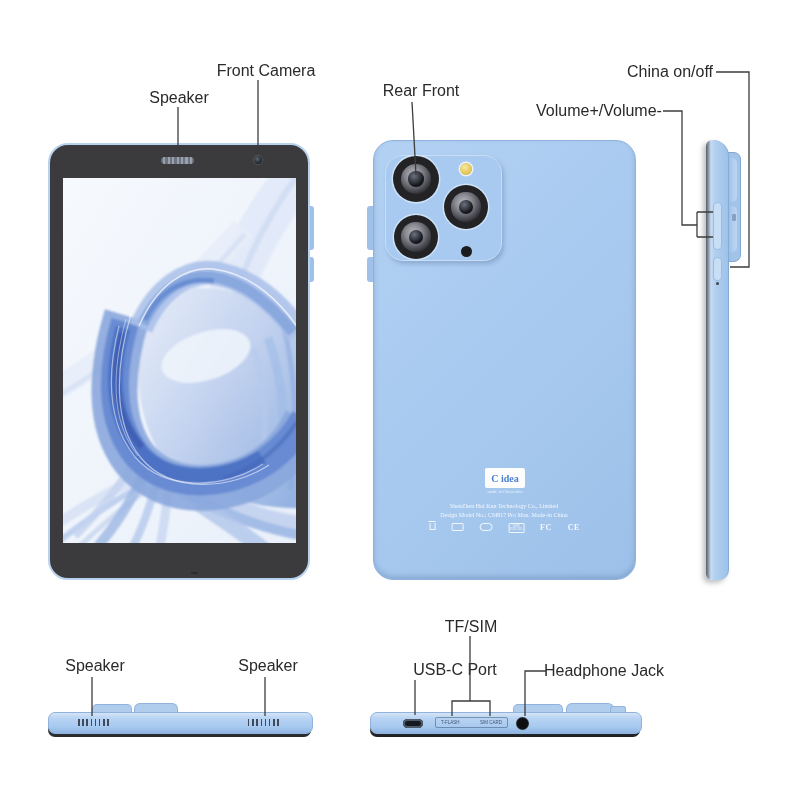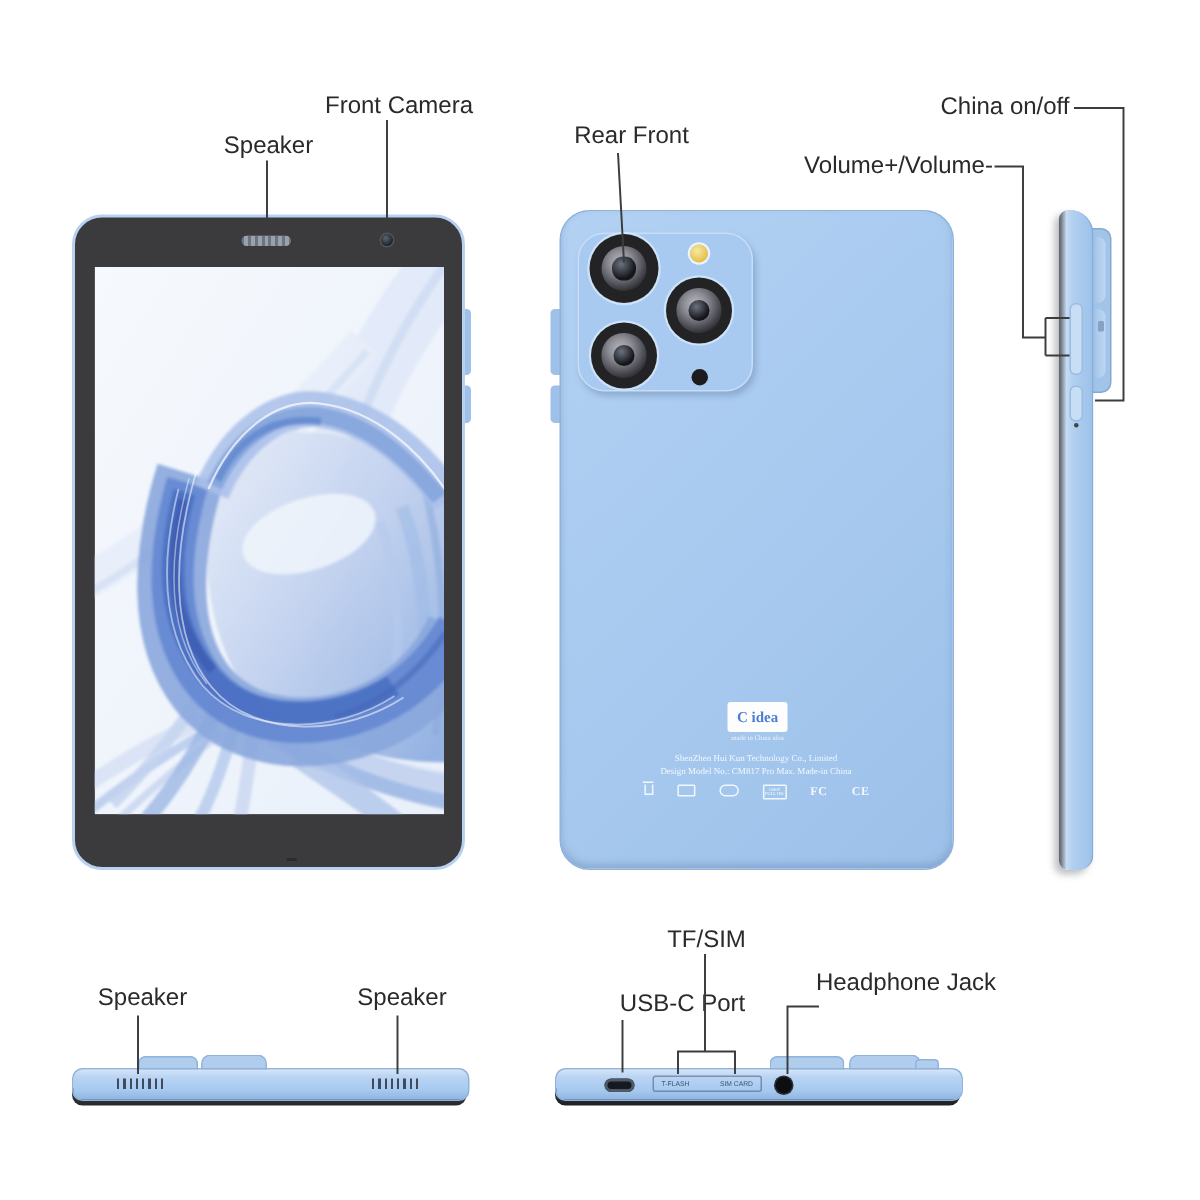--- a/index.html
+++ b/index.html
@@ -47,21 +47,21 @@
 
   <div class="lbl" style="left:179px;top:98px;">Speaker</div>
   <div class="lbl" style="left:266px;top:71px;">Front Camera</div>
   <div class="lbl" style="left:421px;top:91px;">Rear Front</div>
   <div class="lbl" style="left:670px;top:72px;">China on/off</div>
   <div class="lbl" style="left:599px;top:111px;">Volume+/Volume-</div>
   <div class="lbl" style="left:95px;top:666px;">Speaker</div>
   <div class="lbl" style="left:268px;top:666px;">Speaker</div>
   <div class="lbl" style="left:415px;top:670px;margin-left:40px;">USB-C Port</div>
   <div class="lbl" style="left:471px;top:627px;">TF/SIM</div>
-  <div class="lbl" style="left:604px;top:656px;">Headphone Jack</div>
+  <div class="lbl" style="left:604px;top:671px;">Headphone Jack</div>
 
   <div class="abs" style="left:309px;top:206px;width:5px;height:44px;background:#9fc0e8;border-radius:0 3px 3px 0;"></div>
   <div class="abs" style="left:309px;top:257px;width:5px;height:25px;background:#9fc0e8;border-radius:0 3px 3px 0;"></div>
   <div class="abs" style="left:48px;top:143px;width:258px;height:433px;background:#3b3b3e;border:2.5px solid #b7d1ef;border-radius:20px;">
     <div class="abs" style="left:12.5px;top:32.5px;width:233px;height:365px;overflow:hidden;">
       <svg width="233" height="365" viewBox="0 0 233 365">
         <defs>
           <linearGradient id="bgg" x1="0" y1="0" x2="1" y2="1">
             <stop offset="0" stop-color="#f6f9fd"></stop>
               <stop offset="1" stop-color="#e9f0fa"></stop>

